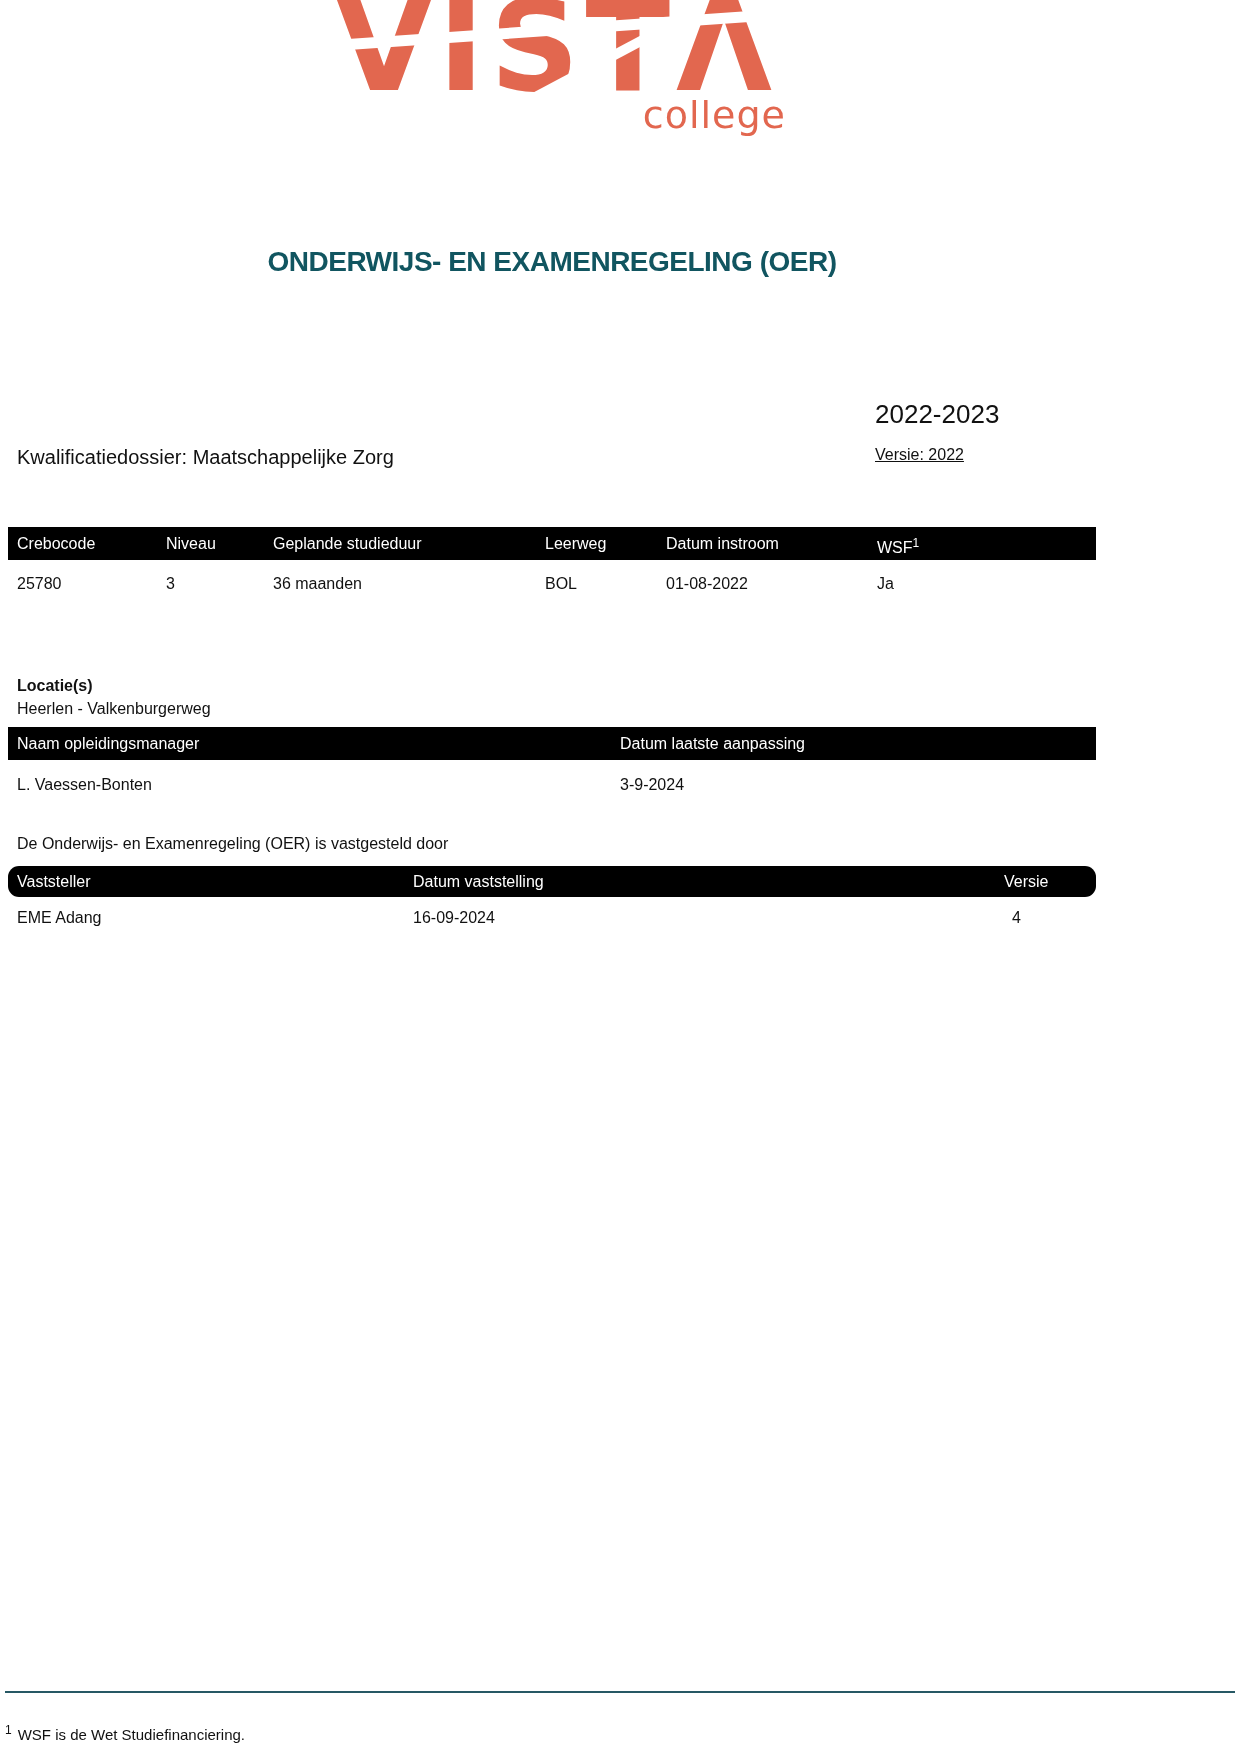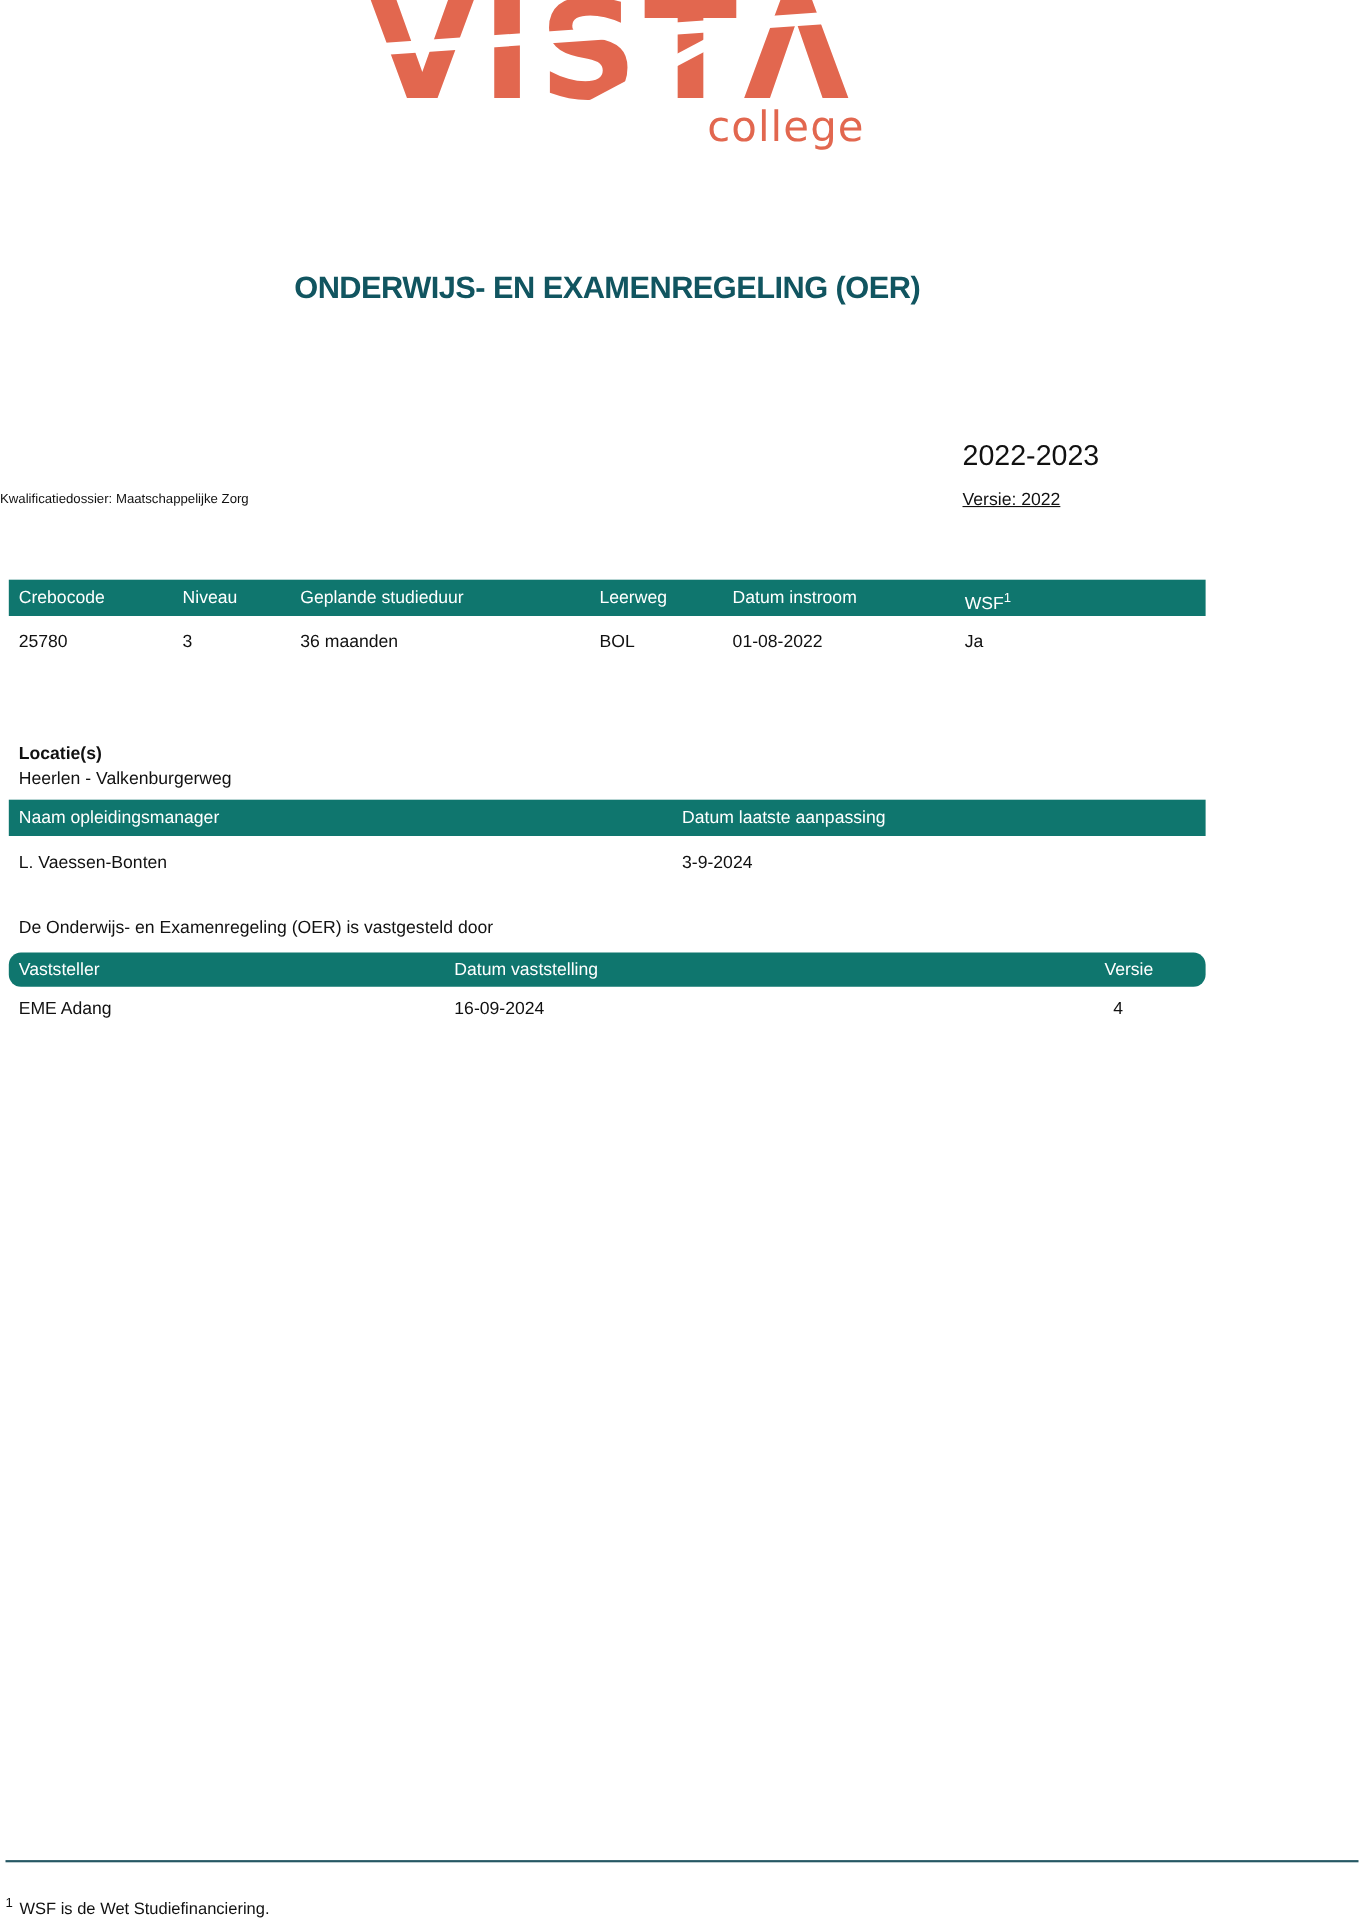--- a/index.html
+++ b/index.html
@@ -39,26 +39,26 @@
     position:absolute;top:246px;left:8px;width:1088px;
     text-align:center;
     font-size:28px;font-weight:bold;
     letter-spacing:-0.5px;
     color:#115560;
     white-space:nowrap;
   }
   
   .program-name{position:absolute;left:17px;top:399px;font-size:26px;font-weight:bold;letter-spacing:-0.8px;}
   .program-year{position:absolute;left:875px;top:399px;font-size:26px;font-weight:normal;}
-  .dossier-line{position:absolute;left:0;top:446px;font-size:12px;}
+  .dossier-line{position:absolute;left:17px;top:446px;font-size:20px;}
   .versie-line{position:absolute;left:875px;top:446px;font-size:16px;text-decoration:underline;}
   
   .bar{
     position:absolute;left:8px;width:1088px;
-    background:#0f766e;color:#ffffff;
+    background:#000000;color:#ffffff;
     font-size:16px;
   }
   .bar .cell{position:absolute;top:0;line-height:33px;white-space:nowrap;}
   .tbl-row{position:absolute;left:8px;width:1088px;font-size:16px;color:#111;}
   .tbl-row .cell{position:absolute;top:0;line-height:20px;white-space:nowrap;}
   .bar-1{top:527px;height:33px;}
   .row-1{top:574px;}
   .bar-2{top:727px;height:33px;}
   .row-2{top:775px;}
   .bar-3{top:866px;height:31px;border-radius:11px;}

